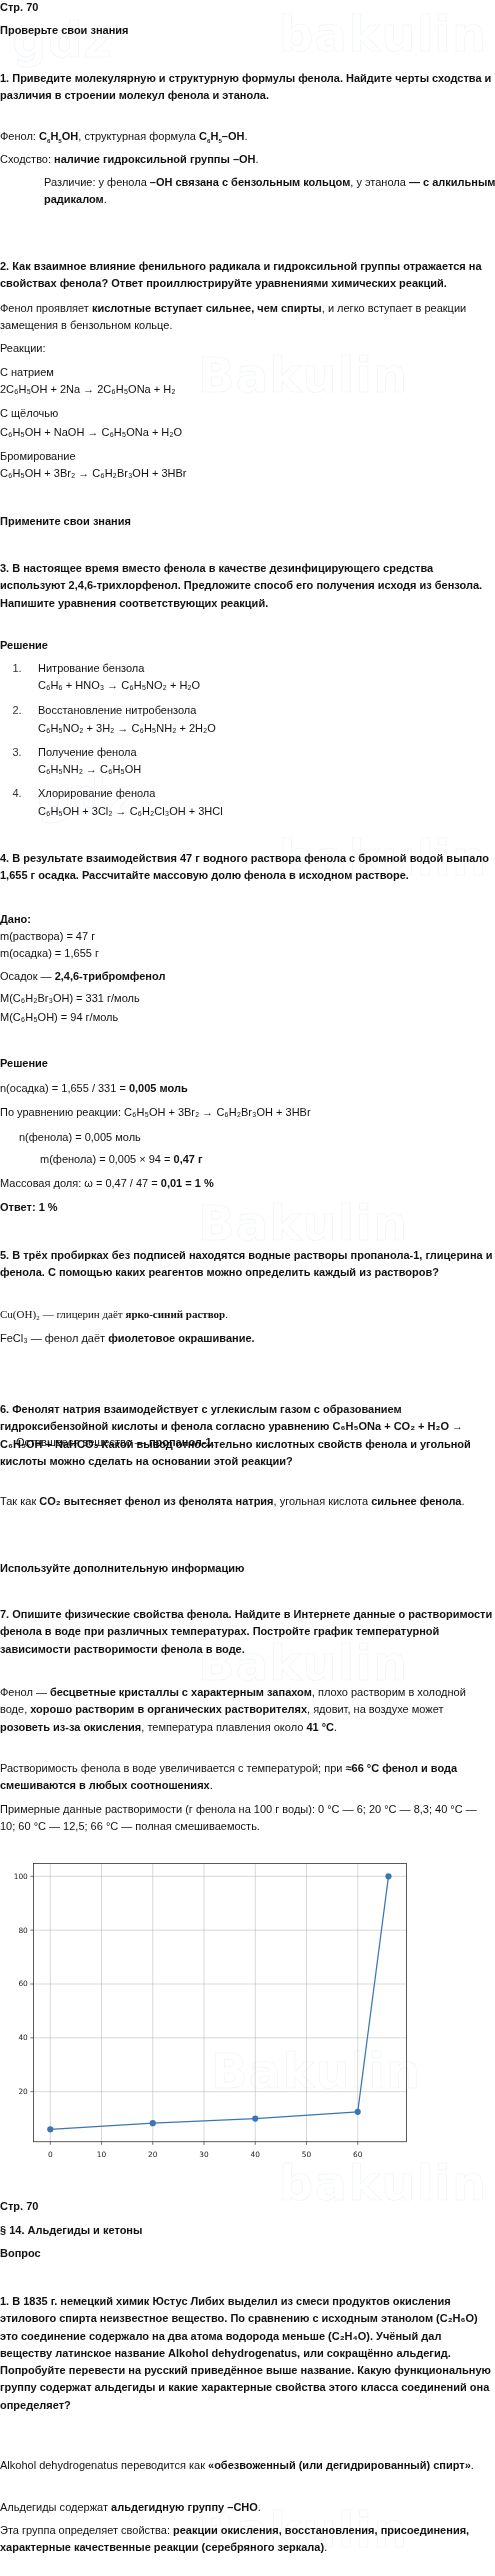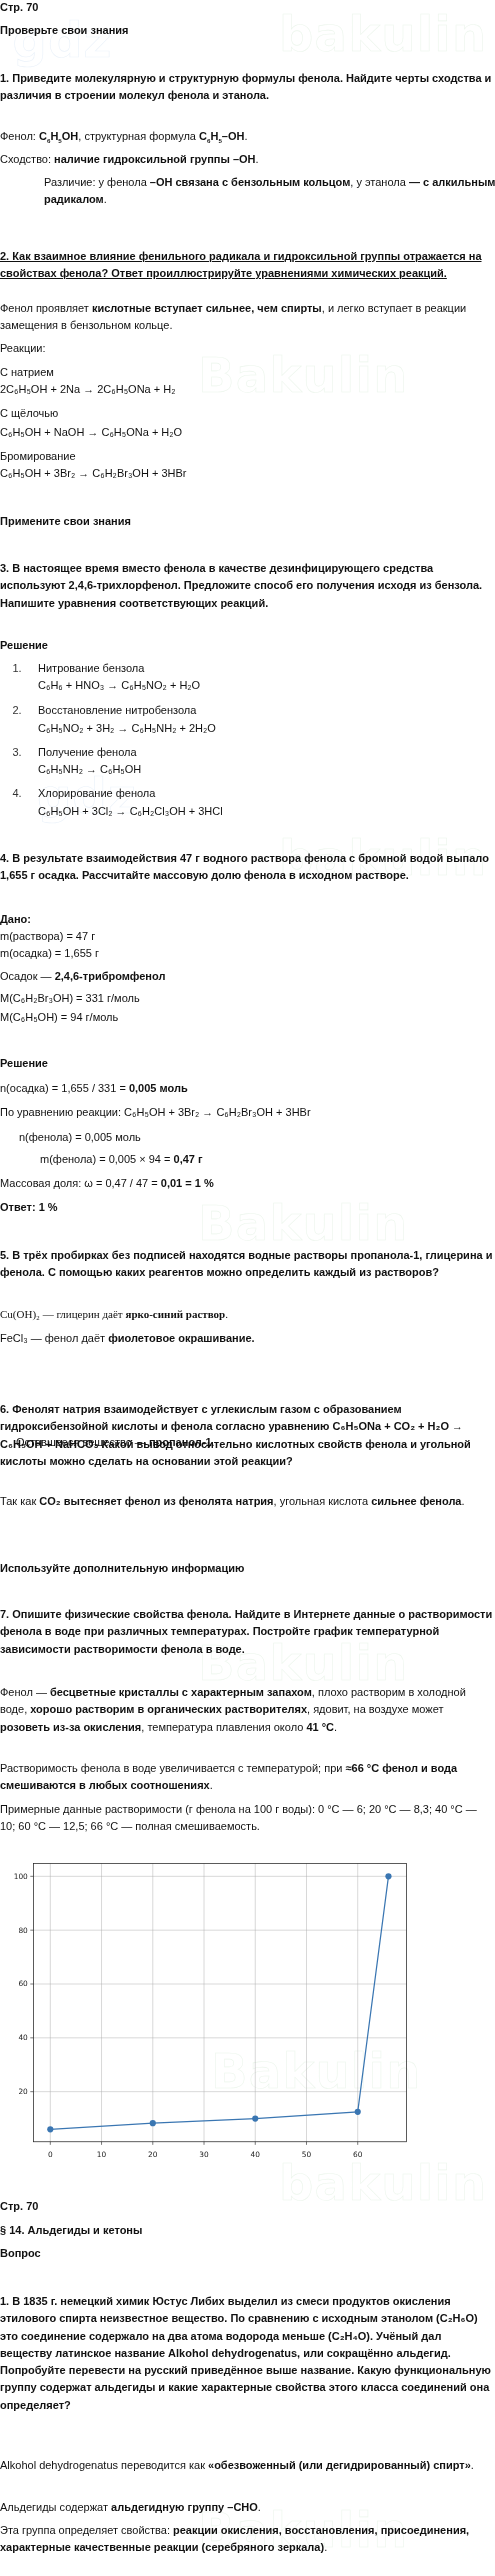--- a/index.html
+++ b/index.html
@@ -39,21 +39,21 @@
 <div class="p" style="top:128px;">
   <span>Фенол: </span><span class="b"><span>C</span><sub>6</sub><span>H</span><sub>5</sub><span>OH</span></span><span>, структурная формула </span><span class="b"><span>C</span><sub>6</sub><span>H</span><sub>5</sub><span>–OH</span></span>.
 </div>
 <div class="p" style="top:151px;">
   <span>Сходство: </span><span class="b">наличие гидроксильной группы –OH</span>.
 </div>
 <div class="p" style="top:174px;padding-left:44px;">
   <span>Различие: у фенола </span><span class="b">–OH связана с бензольным кольцом</span><span>, у этанола </span><span class="b">— с алкильным радикалом</span>.
 </div>
 
-<div class="p b" style="top:248px;text-decoration:underline;">2. Как взаимное влияние фенильного радикала и гидроксильной группы отражается на свойствах фенола? Ответ проиллюстрируйте уравнениями химических реакций.</div>
+<div class="p b" style="top:258px;">2. Как взаимное влияние фенильного радикала и гидроксильной группы отражается на свойствах фенола? Ответ проиллюстрируйте уравнениями химических реакций.</div>
 <div class="p" style="top:300px;">
   <span>Фенол проявляет </span><span class="b">кислотные вступает сильнее, чем спирты</span><span>, и легко вступает в реакции замещения в бензольном кольце.</span>
 </div>
 <div class="p" style="top:340px;">Реакции:</div>
 <div class="p" style="top:364px;">С натрием</div>
 <div class="p" style="top:381px;">2C₆H₅OH + 2Na → 2C₆H₅ONa + H₂</div>
 <div class="p" style="top:405px;">С щёлочью</div>
 <div class="p" style="top:424px;">C₆H₅OH + NaOH → C₆H₅ONa + H₂O</div>
 <div class="p" style="top:448px;">Бромирование</div>
 <div class="p" style="top:465px;">C₆H₅OH + 3Br₂ → C₆H₂Br₃OH + 3HBr</div>

